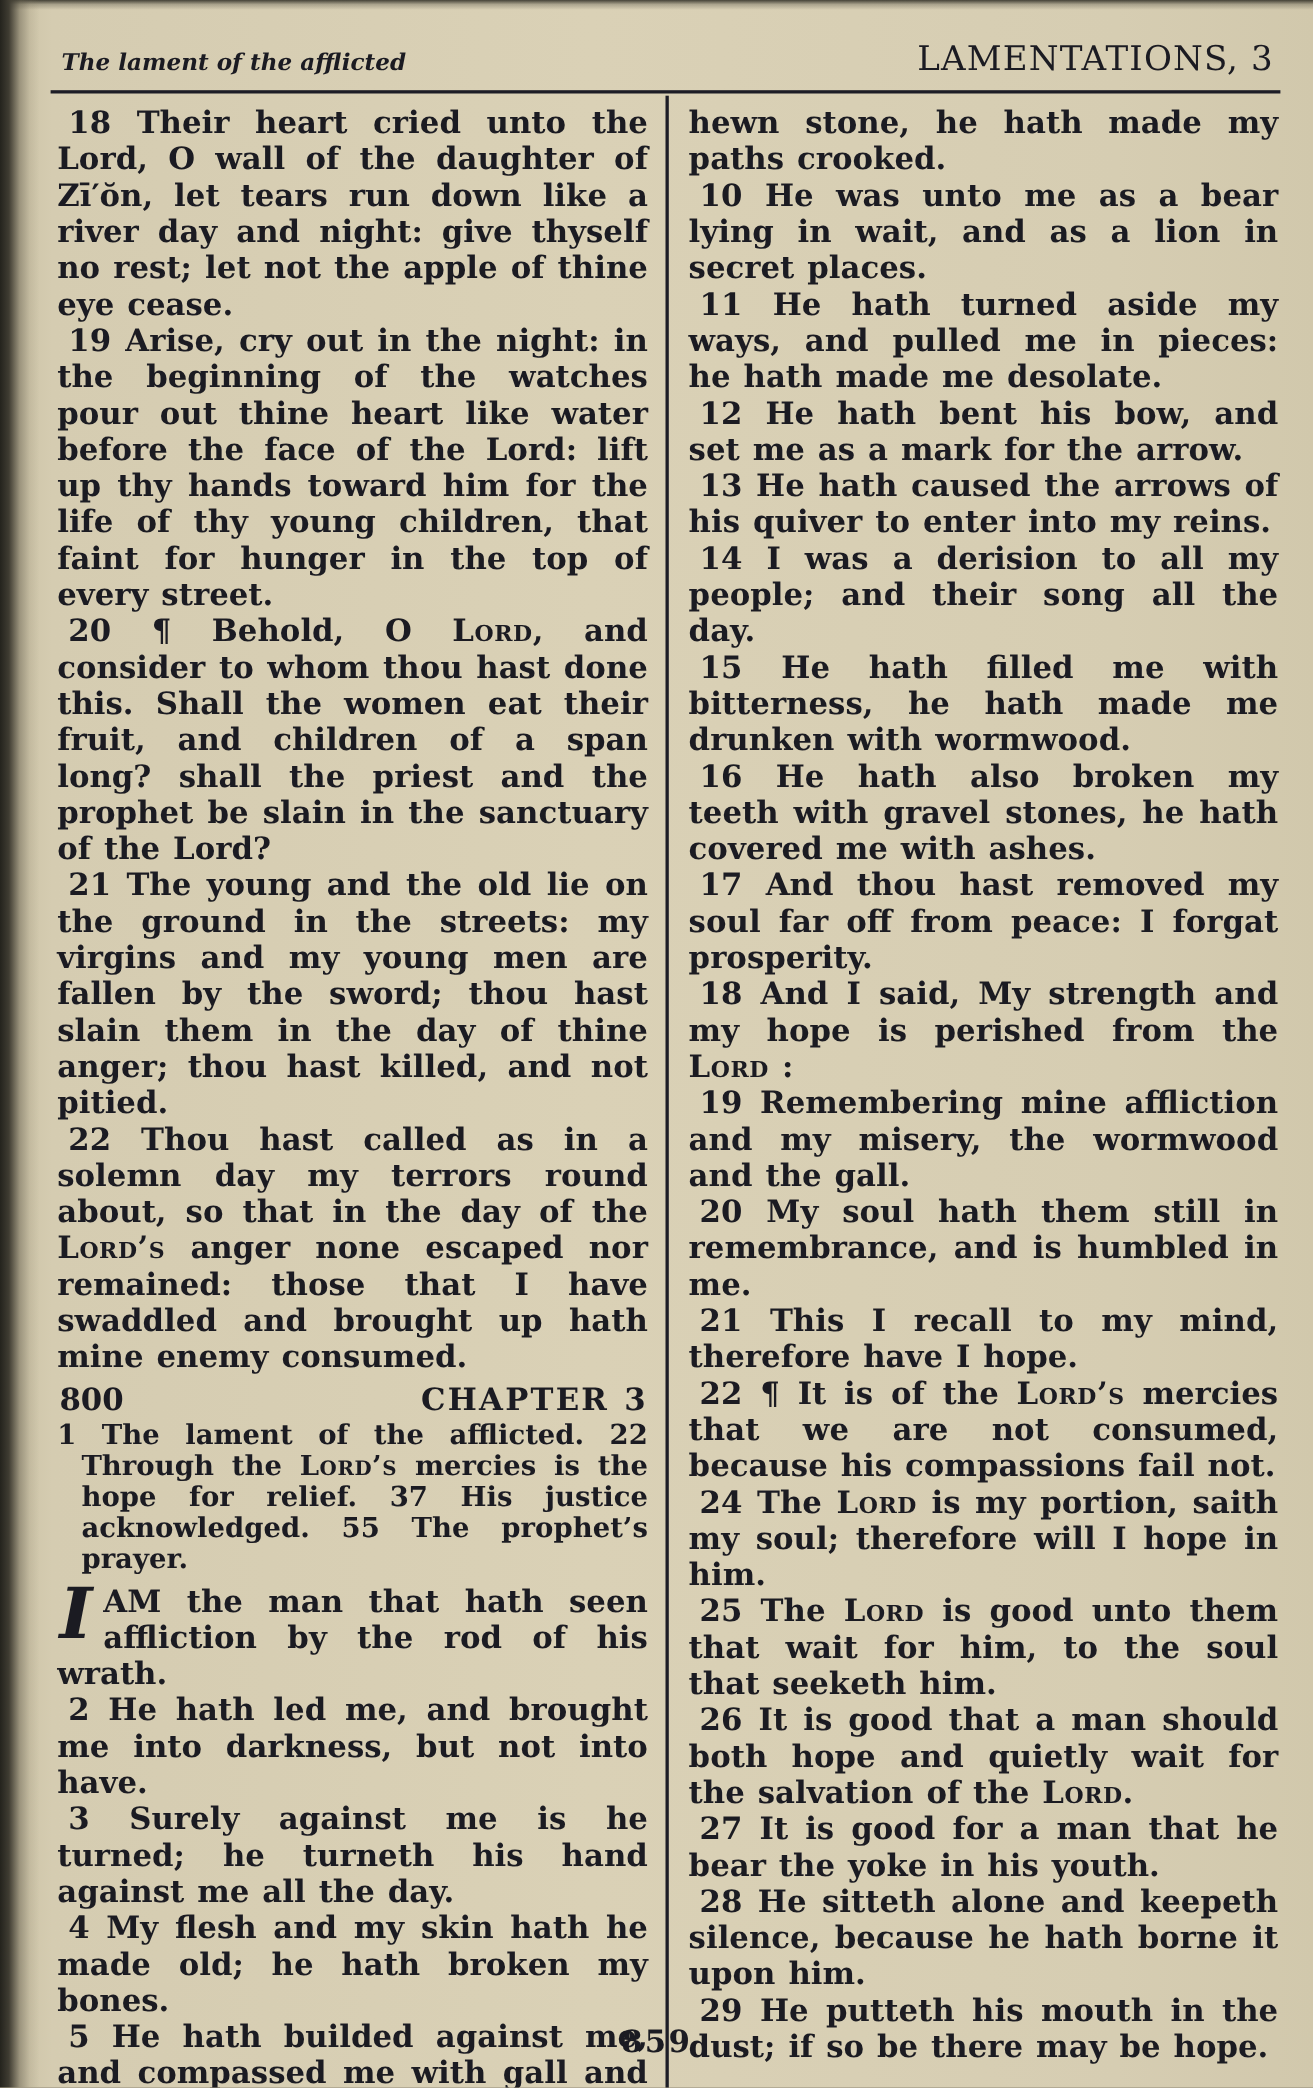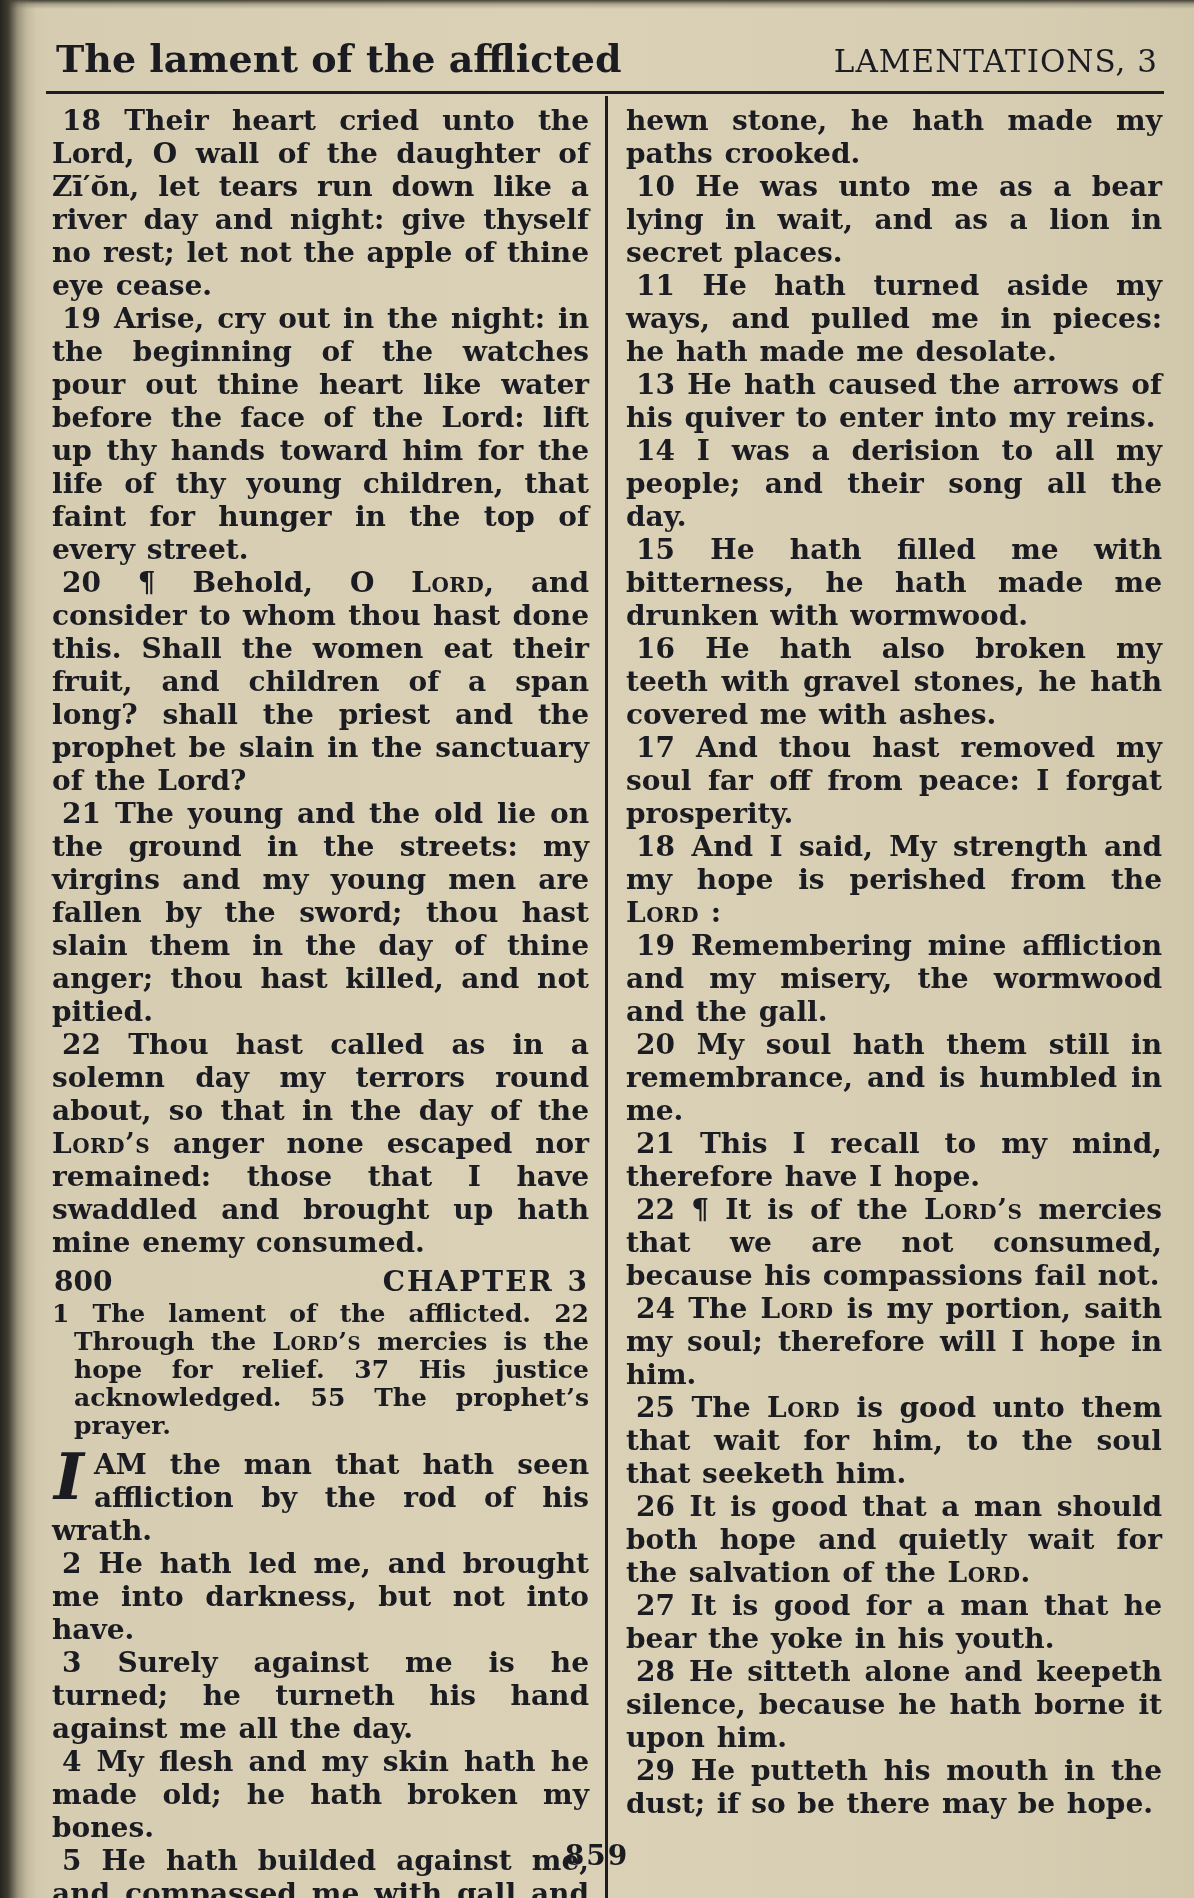--- a/index.html
+++ b/index.html
@@ -22,21 +22,21 @@
     position:absolute; top:0; left:0; right:0; height:9px;
     background:linear-gradient(180deg, rgba(32,31,24,0.8) 0%, rgba(32,31,24,0.25) 45%, rgba(32,31,24,0) 100%);
     pointer-events:none;
   }
   .content { position:relative; height:100%; padding:30px 30px 0 46px; }
   .running-head {
     display:flex; justify-content:space-between; align-items:baseline;
     padding:6px 6px 10px 10px;
     border-bottom:3px solid #1d1d26;
   }
-  .rh-left { font-weight:bold; font-size:38px; }
+  .rh-left { font-style:italic; font-weight:bold; font-size:21px; }
   .rh-right { font-weight:normal; font-size:31px; letter-spacing:1px; }
   .columns { display:flex; min-height:1730px; margin-top:2px; }
   .col {
     width:50%;
     text-align:justify;
     font-size:28px; line-height:33px; font-weight:bold;
     word-spacing:2px;
   }
   .col-left  { padding:8px 16px 0 6px; }
   .col-right { padding:8px 2px 0 18px; border-left:3px solid #1d1d26; }
@@ -89,20 +89,21 @@
           <p class="verse has-dropcap"><span class="dropcap">I</span><span class="it">AM</span><span> the man </span><span class="it">that</span><span> hath seen affliction by the rod of his wrath.</span></p>
           <p class="verse"><span class="vnum">2</span> <span>He hath led me, and brought </span><span class="it">me</span><span> </span><span class="it">into</span><span> darkness, but not </span><span class="it">into</span><span> have.</span></p>
           <p class="verse"><span class="vnum">3</span> <span>Surely against me is he turned; he turneth his hand </span><span class="it">against me</span><span> all the day.</span></p>
           <p class="verse"><span class="vnum">4</span> <span>My flesh and my skin hath he made old; he hath broken my bones.</span></p>
           <p class="verse"><span class="vnum">5</span> <span>He hath builded against me, and compassed </span><span class="it">me</span><span> with gall and travail.</span></p>
         </div>
       <div class="col col-right" id="col-right">
           <p class="verse cont"><span>hewn stone, he hath made my paths crooked.</span></p>
           <p class="verse"><span class="vnum">10</span> <span>He </span><span class="it">was</span><span> unto me </span><span class="it">as</span><span> a bear lying in wait, </span><span class="it">and as</span><span> a lion in secret places.</span></p>
           <p class="verse"><span class="vnum">11</span> <span>He hath turned aside my ways, and pulled me in pieces: he hath made me desolate.</span></p>
+          <p class="verse"><span class="vnum">12</span> <span>He hath bent his bow, and set me as a mark for the arrow.</span></p>
           <p class="verse"><span class="vnum">13</span> <span>He hath caused the arrows of his quiver to enter into my reins.</span></p>
           <p class="verse"><span class="vnum">14</span> <span>I was a derision to all my people; </span><span class="it">and</span><span> their song all the day.</span></p>
           <p class="verse"><span class="vnum">15</span> <span>He hath filled me with bitterness, he hath made me drunken with wormwood.</span></p>
           <p class="verse"><span class="vnum">16</span> <span>He hath also broken my teeth with gravel stones, he hath covered me with ashes.</span></p>
           <p class="verse"><span class="vnum">17</span> <span>And thou hast removed my soul far off from peace: I forgat prosperity.</span></p>
           <p class="verse"><span class="vnum">18</span> <span>And I said, My strength and my hope is perished from the </span><span class="sc">Lord</span><span> :</span></p>
           <p class="verse"><span class="vnum">19</span> <span>Remembering mine affliction and my misery, the wormwood and the gall.</span></p>
           <p class="verse"><span class="vnum">20</span> <span>My soul hath </span><span class="it">them</span><span> still in remembrance, and is humbled in me.</span></p>
           <p class="verse"><span class="vnum">21</span> <span>This I recall to my mind, therefore have I hope.</span></p>
           <p class="verse"><span class="vnum">22</span> <span>¶ </span><span class="it">It is of</span><span> the </span><span class="sc">Lord’s</span><span> mercies that we are not consumed, because his compassions fail not.</span></p>

